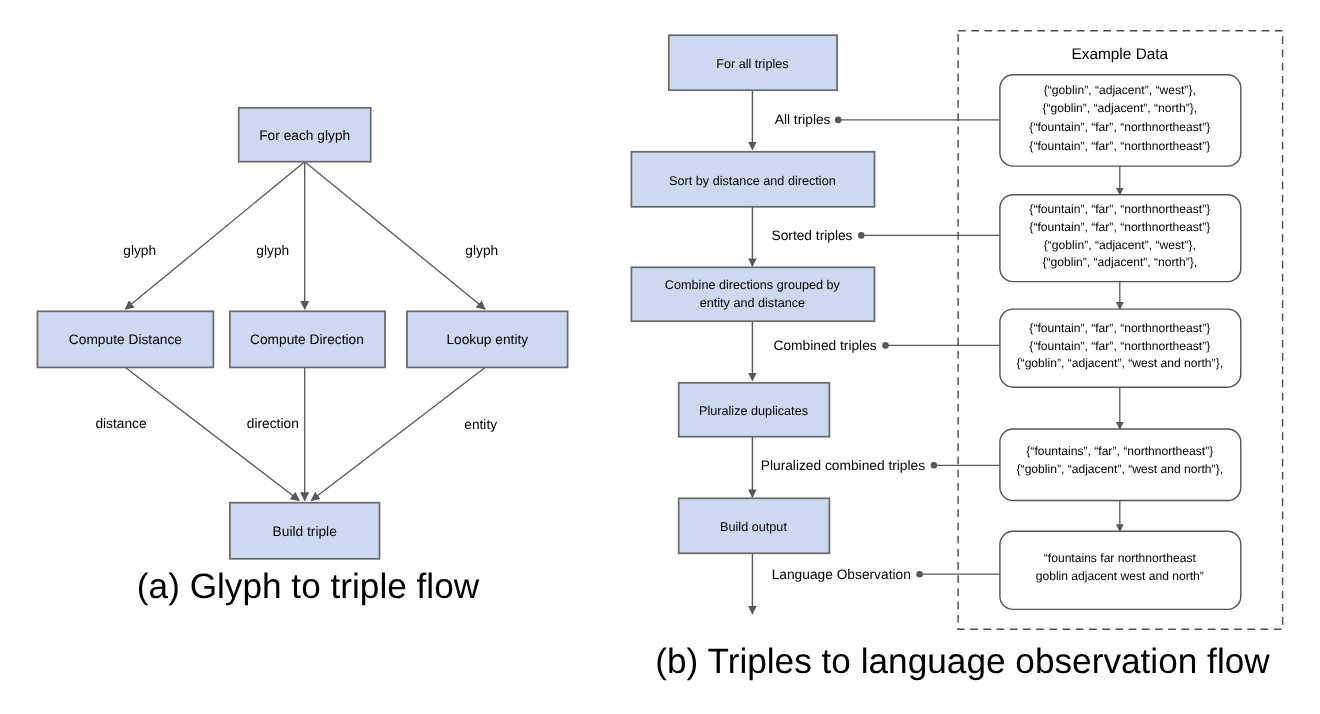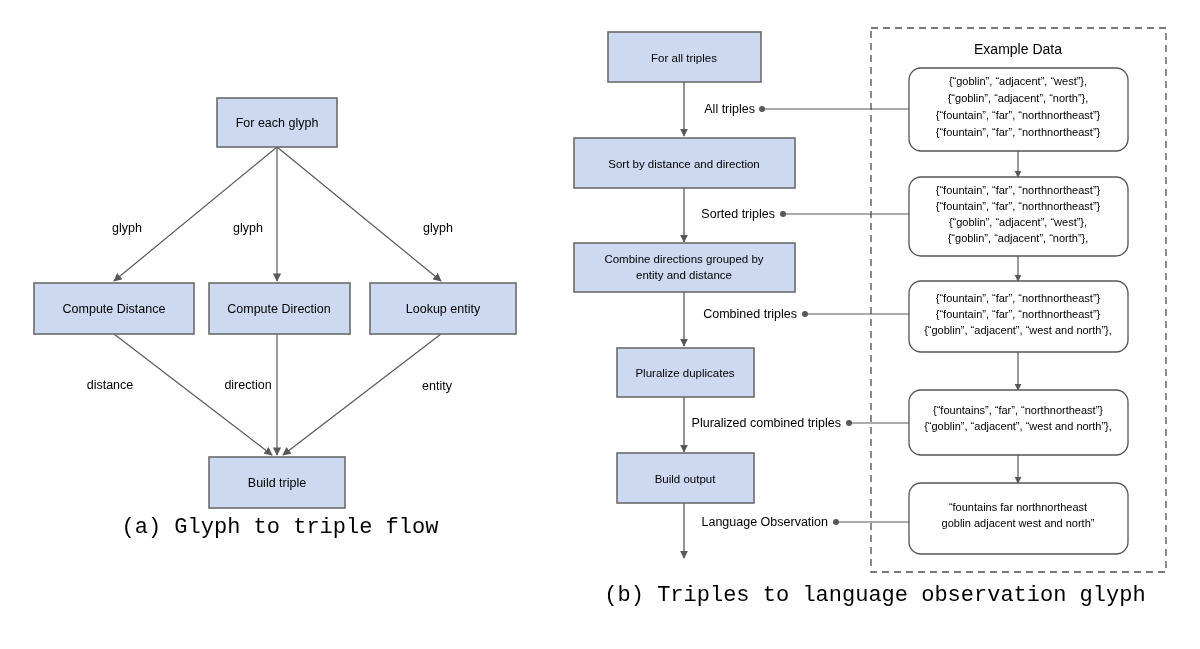--- a/index.html
+++ b/index.html
@@ -15,22 +15,22 @@
     overflow: hidden;
   }
   #canvas {
     position: absolute;
     left: 0; top: 0;
     width: 1200px;
     height: 649px;
   }
   .figure-caption {
     position: absolute;
-    font-family: Liberation Mono, monospace;
-    font-size: 22px;
+    font-family: Liberation Sans, sans-serif;
+    font-size: 32px;
     color: #000000;
     white-space: nowrap;
   }
   #caption-a {
     left: 0; top: 515px;
     width: 560px;
     text-align: center;
   }
   #caption-b {
     left: 565px; top: 583px;
@@ -213,13 +213,13 @@
       <g>
         <rect x="909" y="483" width="219" height="71" rx="12" ry="12" fill="#ffffff" stroke="#555555" stroke-width="1.3"></rect>
         <text class="data-text" x="1018" y="511" text-anchor="middle">“fountains far northnortheast</text>
         <text class="data-text" x="1018" y="527" text-anchor="middle">goblin adjacent west and north”</text>
       </g>
     </g>
   </g>
 </svg>
 
 <div class="figure-caption" id="caption-a">(a) Glyph to triple flow</div>
-<div class="figure-caption" id="caption-b">(b) Triples to language observation glyph</div>
+<div class="figure-caption" id="caption-b">(b) Triples to language observation flow</div>
 
 </body></html>

